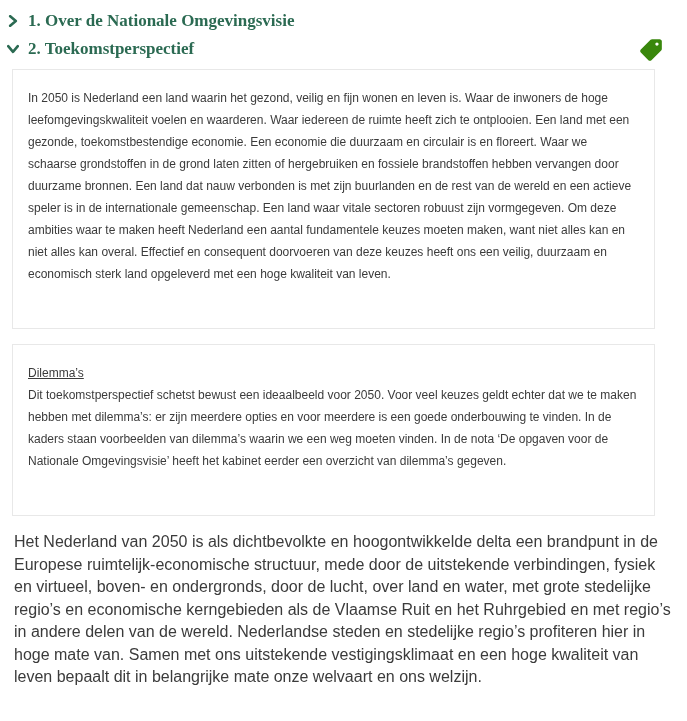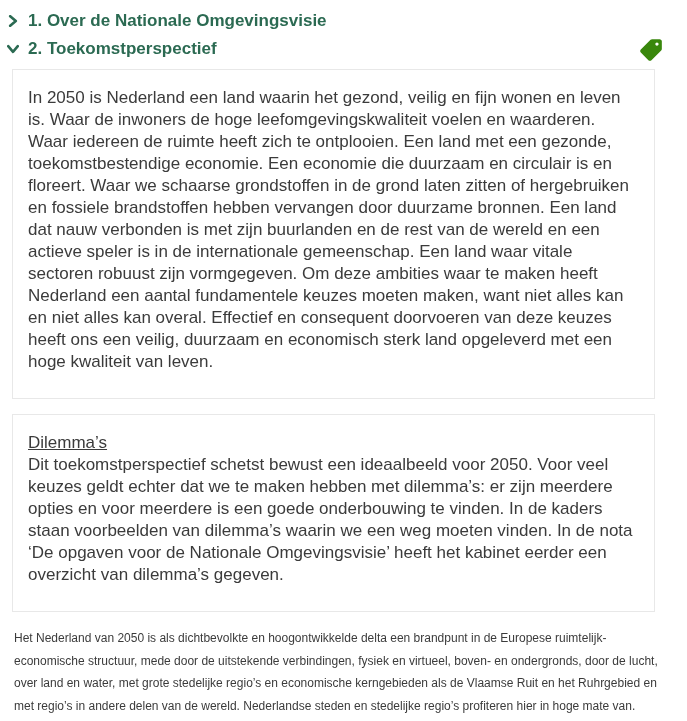--- a/index.html
+++ b/index.html
@@ -17,20 +17,21 @@
   .section-header {
     display: flex;
     align-items: center;
     gap: 9px;
     padding: 3px 14px 3px 7px;
     color: #2b6a52;
     font-weight: 700;
     font-size: 17px;
     line-height: 22px;
     cursor: pointer;
+    font-family: Liberation Serif, serif;
   }
   .chev {
     display: inline-flex;
     width: 12px;
     height: 12px;
     flex: 0 0 12px;
   }
   .chev svg { width: 12px; height: 12px; display: block; }
   .tag-button {
     position: absolute;
@@ -41,30 +42,30 @@
     padding: 0;
     border: none;
     background: none;
     cursor: pointer;
   }
   .tag-button svg { width: 26px; height: 26px; display: block; transform: scaleX(-1); }
   .content-box {
     border: 1px solid #e8e8e8;
     background: #ffffff;
     margin: 6px 32px 15px 12px;
-    padding: 17px 16px 25px 15px;
-    font-size: 17px;
+    padding: 17px 16px 43px 15px;
+    font-size: 12px;
     line-height: 22px;
   }
   .content-box + .content-box { margin-top: 15px; }
   .box-text { margin: 0; white-space: pre-line; }
   .box-title { margin: 0; font-weight: 400; text-decoration: underline; }
   .closing-paragraph {
     margin: 14px 15px 0 14px;
-    font-size: 12px;
+    font-size: 16px;
     line-height: 22.5px;
   }
 </style>
 </head>
 <body>
 
 <div class="accordion">
 
   <div class="section-header">
     <span class="chev">

